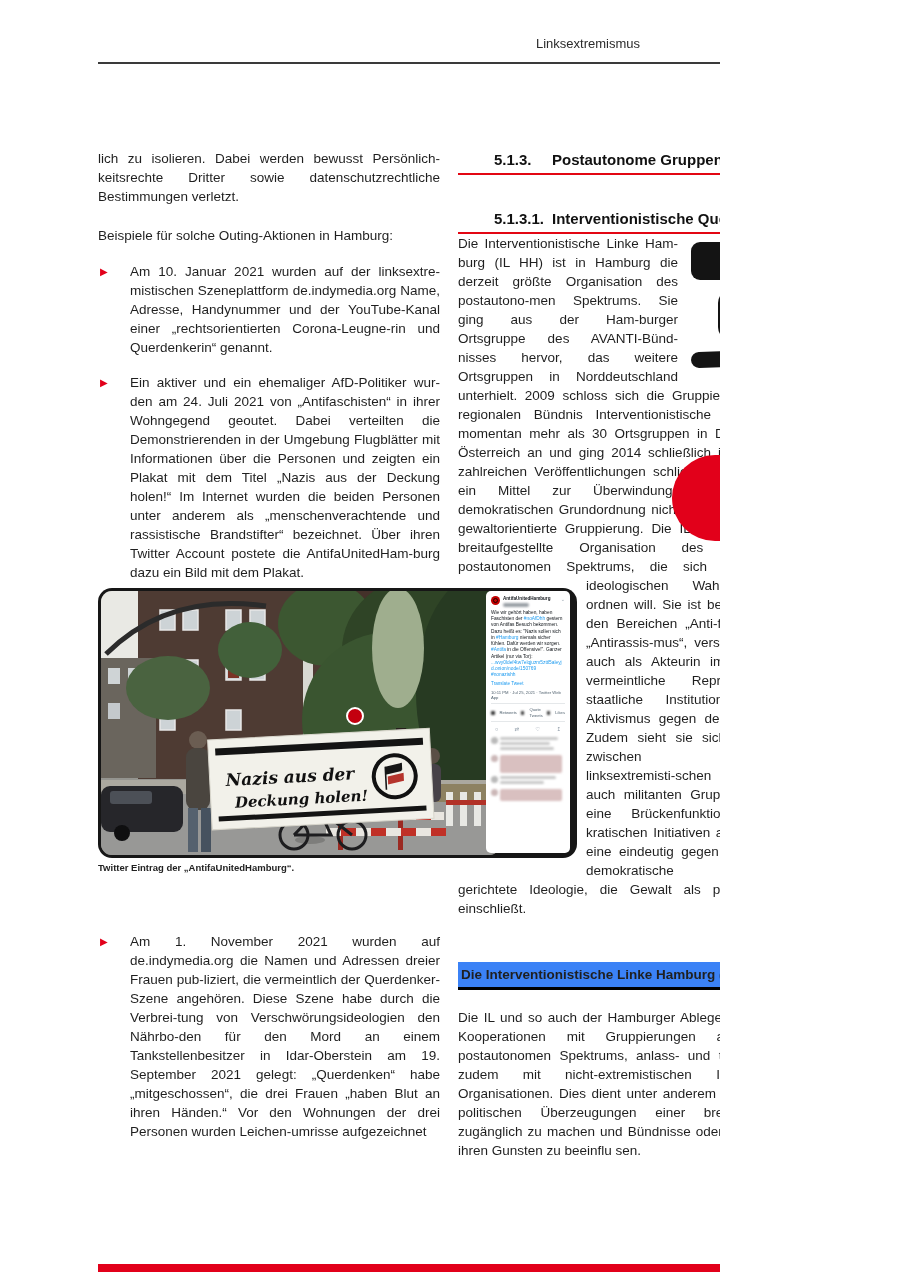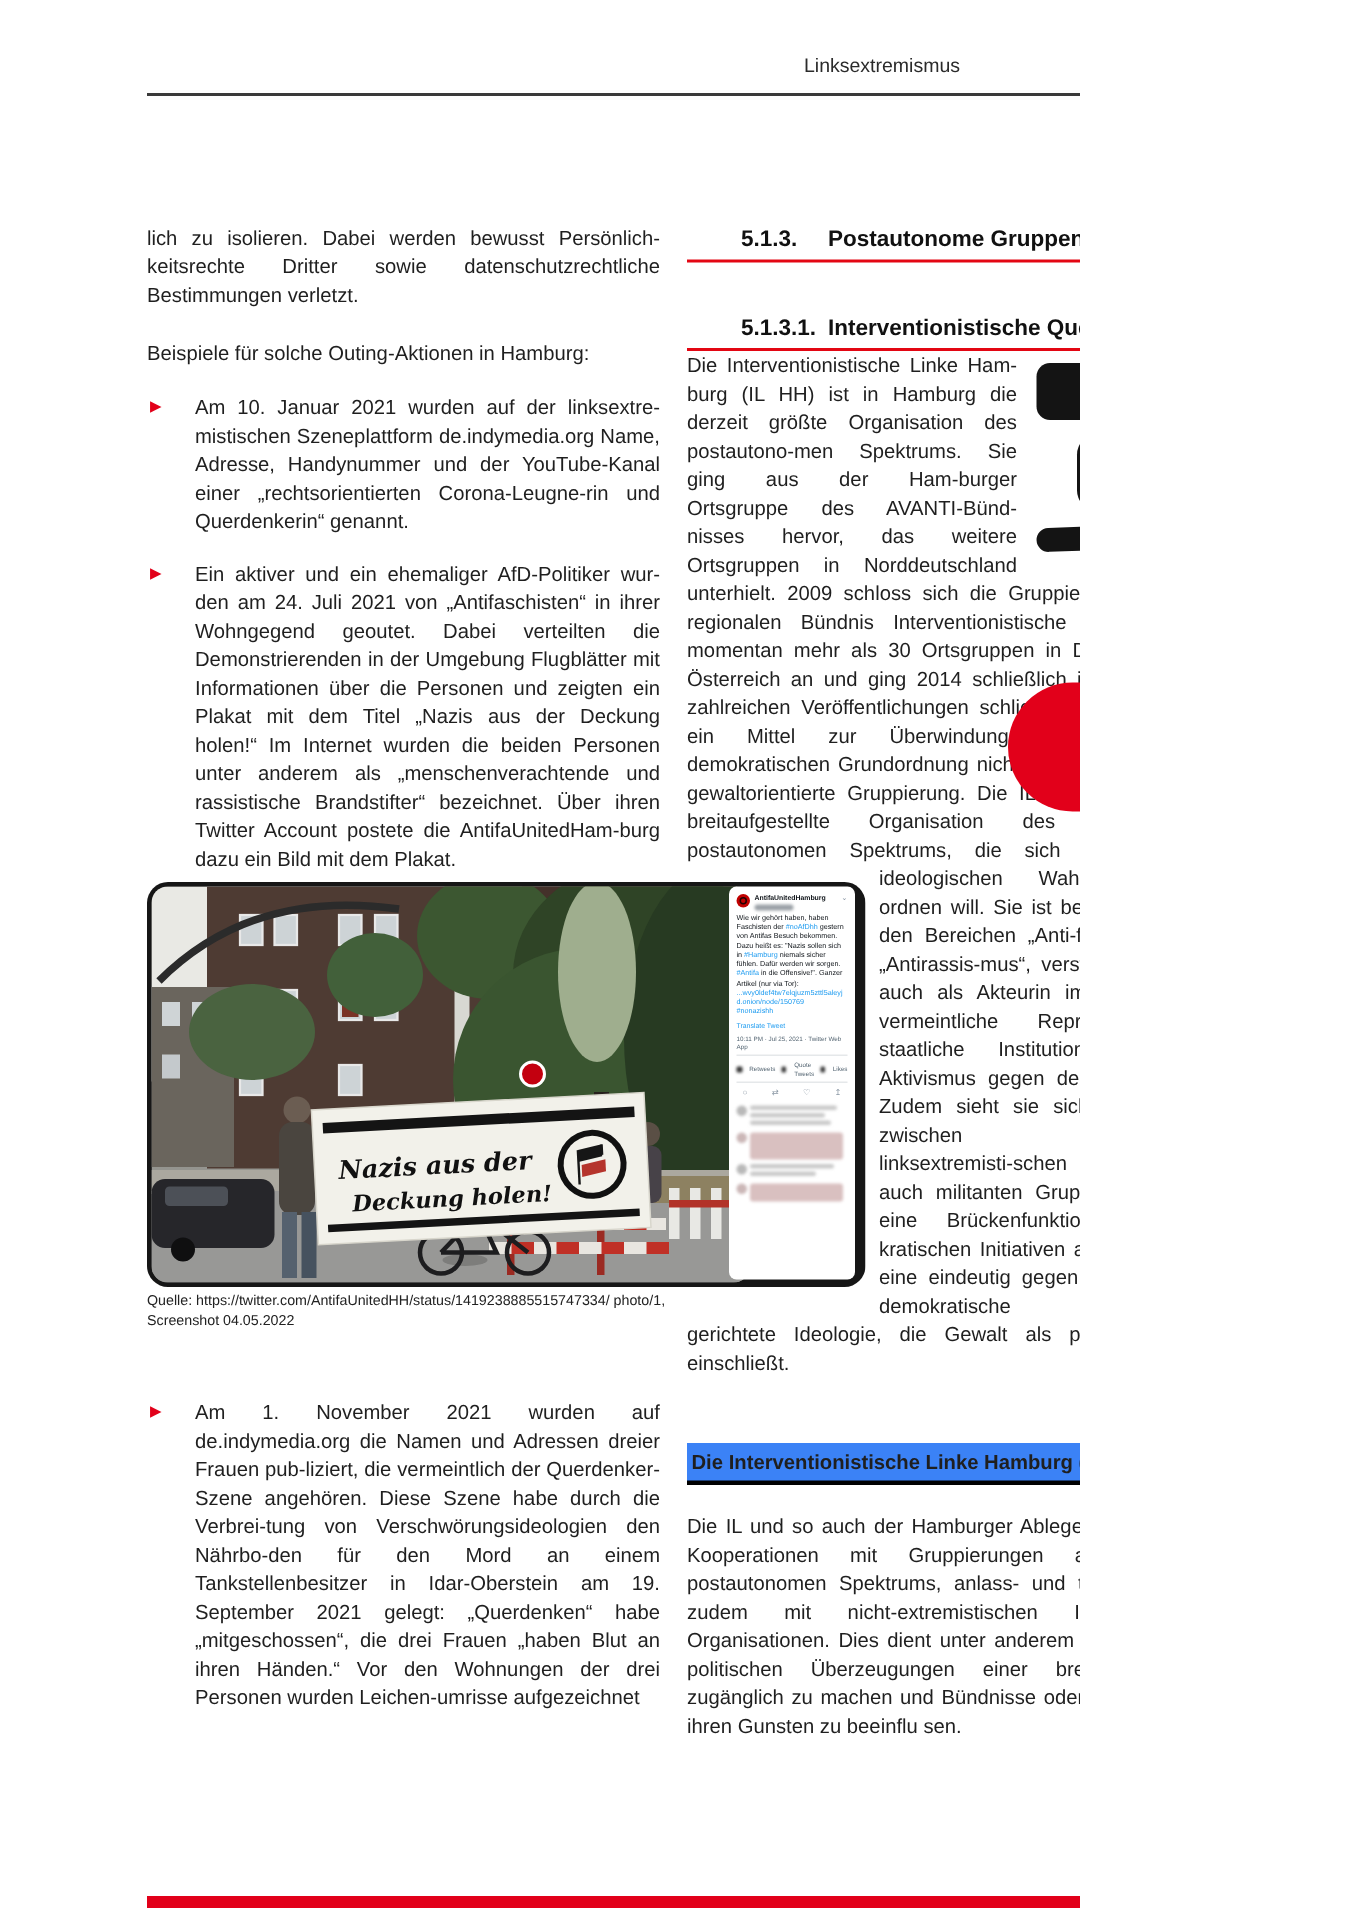--- a/index.html
+++ b/index.html
@@ -259,21 +259,21 @@
           </div>
         <div class="t-reply">
             <div class="t-ravatar" style="background:#cbb7b7"></div>
             <div class="t-rblock" style="height:12px"></div>
           </div>
       </div>
     </div>
   </div>
 
   <div class="abs caption">
-    <div>Quelle: https://twitter.com/AntifaUnitedHH/status/1419238885515747334/ photo/1, Screenshot 04.05.2022</div>
+    <div class="cap-b">Twitter Eintrag der „AntifaUnitedHamburg“.</div>
   </div>
 
   <div class="abs lcol b3 bullet">
     <span class="tri">▶</span>
     <span class="btxt">Am 1. November 2021 wurden auf de.indymedia.org die Namen und Adressen dreier Frauen pub-liziert, die vermeintlich der Querdenker-Szene angehören. Diese Szene habe durch die Verbrei-tung von Verschwörungsideologien den Nährbo-den für den Mord an einem Tankstellenbesitzer in Idar-Oberstein am 19. September 2021 gelegt: „Querdenken“ habe „mitgeschossen“, die drei Frauen „haben Blut an ihren Händen.“ Vor den Wohnungen der drei Personen wurden Leichen-umrisse aufgezeichnet</span>
   </div>
 
   <div class="abs rcol">
     <div class="rh">
       <span class="num">5.1.3.</span>

